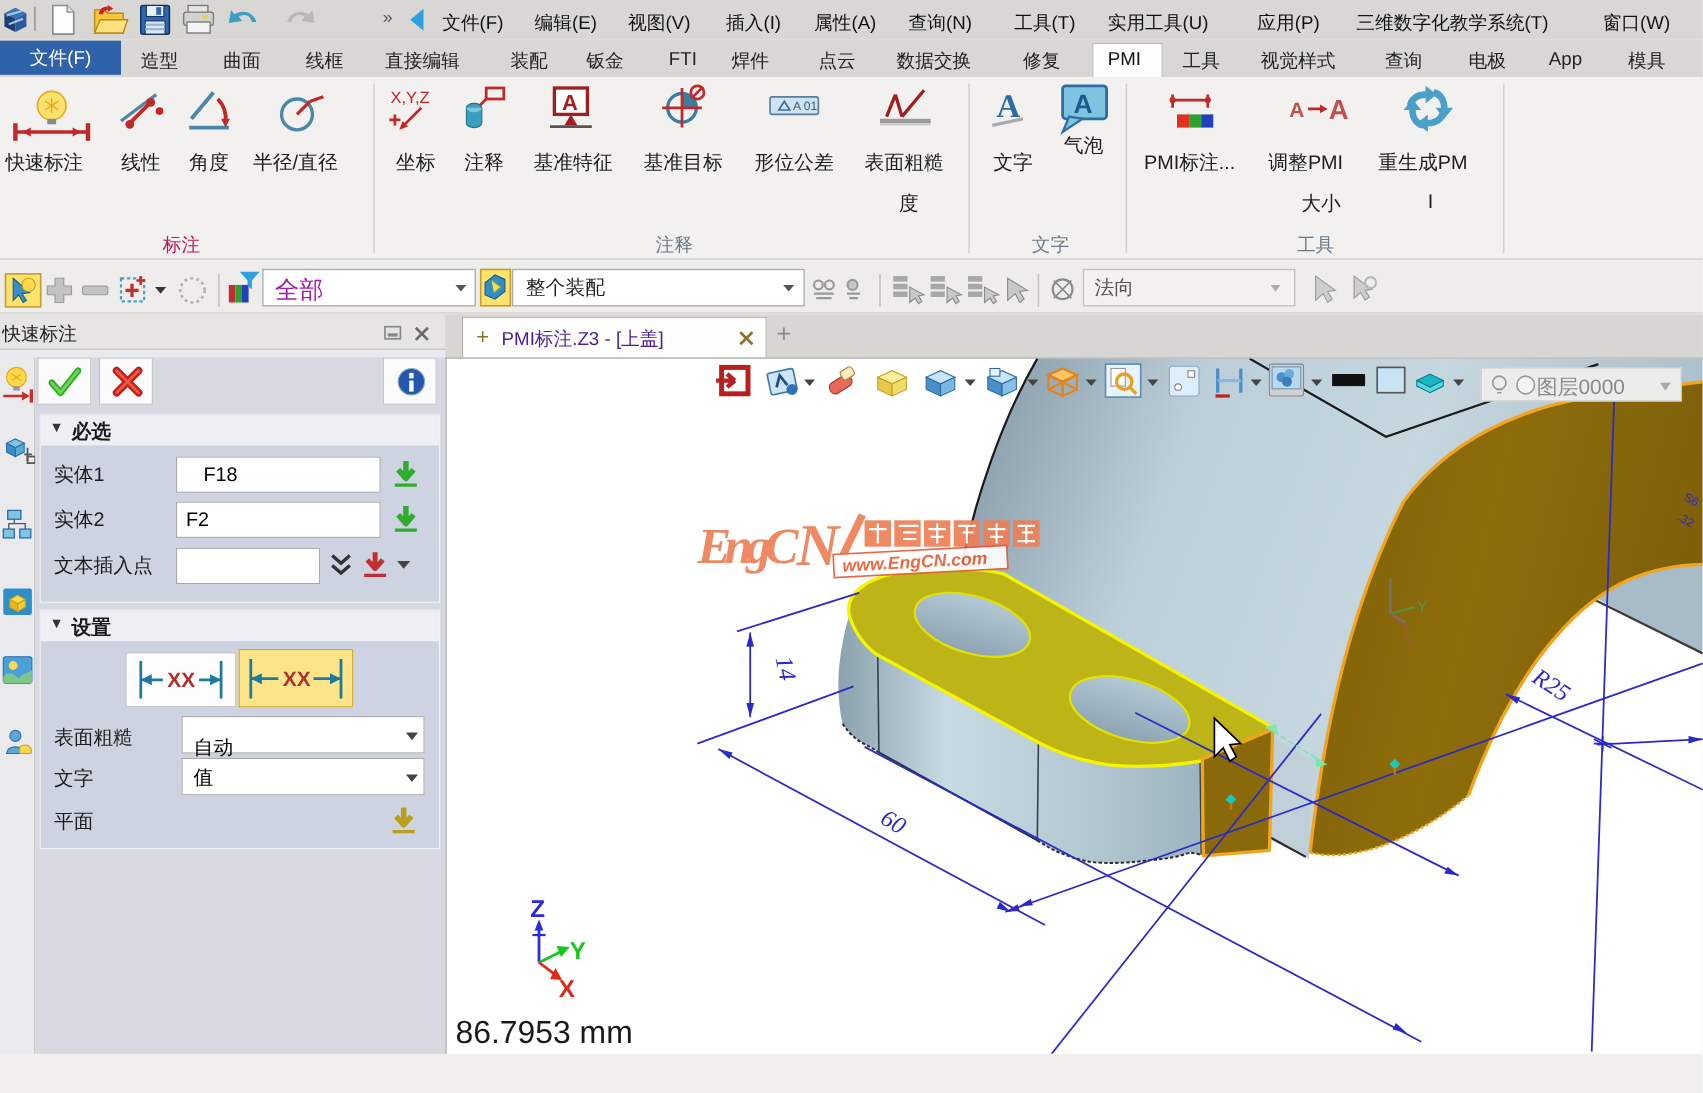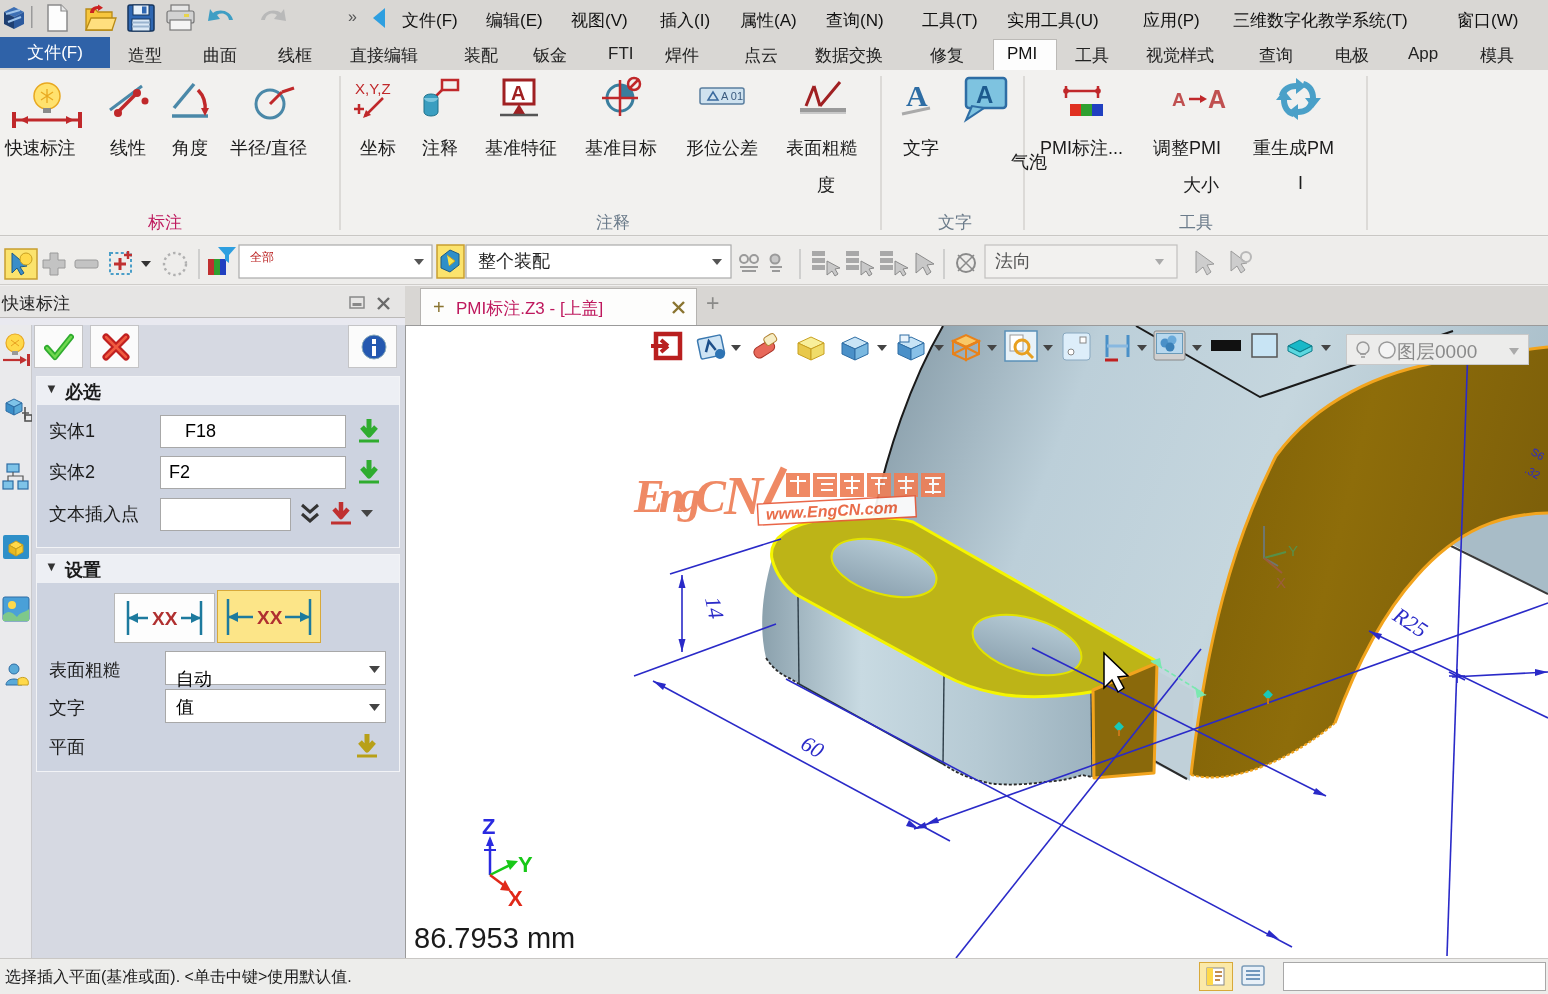--- a/index.html
+++ b/index.html
@@ -235,21 +235,21 @@
     <span class="abs lbl" style="left:172px;top:66px;">角度</span>
     <span class="abs lbl" style="left:230px;top:66px;">半径/直径</span>
     <span class="abs lbl" style="left:360px;top:66px;">坐标</span>
     <span class="abs lbl" style="left:422px;top:66px;">注释</span>
     <span class="abs lbl" style="left:485px;top:66px;">基准特征</span>
     <span class="abs lbl" style="left:585px;top:66px;">基准目标</span>
     <span class="abs lbl" style="left:686px;top:66px;">形位公差</span>
     <span class="abs lbl" style="left:786px;top:66px;">表面粗糙</span>
     <span class="abs lbl" style="left:817px;top:103px;">度</span>
     <span class="abs lbl" style="left:903px;top:66px;">文字</span>
-    <span class="abs lbl" style="left:967px;top:80px;margin-left:44px;">气泡</span>
+    <span class="abs lbl" style="left:967px;top:50px;">气泡</span>
     <span class="abs lbl" style="left:1040px;top:66px;">PMI标注...</span>
     <span class="abs lbl" style="left:1153px;top:66px;">调整PMI</span>
     <span class="abs lbl" style="left:1183px;top:103px;">大小</span>
     <span class="abs lbl" style="left:1253px;top:66px;">重生成PM</span>
     <span class="abs lbl" style="left:1298px;top:103px;">I</span>
     <span class="abs" style="left:148px;top:141px;font-size:17px;color:#be185d;">标注</span>
     <span class="abs" style="left:596px;top:141px;font-size:17px;color:#6b7b8a;">注释</span>
     <span class="abs" style="left:938px;top:141px;font-size:17px;color:#6b7b8a;">文字</span>
     <span class="abs" style="left:1179px;top:141px;font-size:17px;color:#6b7b8a;">工具</span>
   </div>
@@ -327,41 +327,41 @@
 
       <rect x="985" y="8" width="192" height="33" fill="#f2f1ef" stroke="#c2c0be" stroke-width="1.2"></rect>
       <polygon points="1155,22 1164,22 1159.5,28" fill="#aaa"></polygon>
 
       <g fill="#cdcdcd" stroke="#9a9a9a" stroke-width="1">
         <polygon points="1196,14 1196,36 1203,30 1207,38 1211,35 1207,28 1214,27"></polygon>
         <polygon points="1231,14 1231,34 1237,29 1241,36 1245,33 1241,27 1247,26"></polygon>
       </g>
       <circle cx="1246" cy="20" r="5" fill="none" stroke="#b8b8b8" stroke-width="2"></circle>
     </svg>
-    <span class="abs" style="left:250px;top:12px;font-size:12px;color:#b91c1c;">全部</span>
+    <span class="abs" style="left:250px;top:12px;font-size:22px;color:#a21caf;">全部</span>
     <span class="abs" style="left:478px;top:12px;font-size:18px;color:#222;">整个装配</span>
     <span class="abs" style="left:995px;top:12px;font-size:18px;color:#555;">法向</span>
   </div>
   <div id="midrow" class="abs">
     <div class="abs" style="left:0;top:0;width:405px;height:32px;background:#e6e5e4;border-bottom:1px solid #bcbab8;">
       <span class="abs" style="left:2px;top:6px;font-size:17px;color:#222;">快速标注</span>
       <svg class="abs" style="left:349px;top:9px" width="46" height="16">
         <rect x="1" y="2" width="14" height="11" fill="none" stroke="#888" stroke-width="1.5"></rect>
         <rect x="3.5" y="8" width="9" height="3" fill="#888"></rect>
         <g stroke="#6a6a6a" stroke-width="2.4">
             <line x1="29" y1="3" x2="40" y2="14"></line>
             <line x1="40" y1="3" x2="29" y2="14"></line>
           </g>
       </svg>
     </div>
     <div class="abs" style="left:405px;top:0;width:1143px;height:39px;background:#d8d6d3;"></div>
     <div class="abs" style="left:0;top:32px;width:405px;height:7px;background:#e9e9f0;"></div>
     <div class="abs" style="left:420px;top:2px;width:277px;height:37px;background:#fdfdfc;border:1px solid #b5b3b0;border-bottom:none;">
       <span style="position:absolute;left:12px;top:7px;font-size:20px;color:#8a7430;">+</span>
-      <span style="position:absolute;left:35px;top:8px;font-size:17px;color:#be185d;">PMI标注.Z3 - [上盖]</span>
+      <span style="position:absolute;left:35px;top:8px;font-size:17px;color:#4c1d95;">PMI标注.Z3 - [上盖]</span>
       <svg style="position:absolute;right:10px;top:11px" width="15" height="15">
         <g stroke="#8a7430" stroke-width="2.4">
             <line x1="2" y1="2" x2="13" y2="13"></line>
             <line x1="13" y1="2" x2="2" y2="13"></line>
           </g>
       </svg>
     </div>
     <span class="abs" style="left:706px;top:4px;font-size:23px;color:#8a8a88;">+</span>
   </div>
   <div id="sidebar" class="abs">
@@ -769,30 +769,13 @@
       <circle cx="10" cy="9" r="6" fill="none" stroke="#999" stroke-width="1.5"></circle>
       <path d="M7,15 L13,15 M8,18 L12,18" stroke="#999" stroke-width="1.5"></path>
       <circle cx="34" cy="11" r="8" fill="#f4f4f4" stroke="#999" stroke-width="1.5"></circle>
     </svg>
     <span style="position:absolute;left:50px;top:4px;font-size:19px;color:#8a8a8a;">图层0000</span>
     <svg style="position:absolute;right:8px;top:12px" width="12" height="9">
           <polygon points="1,1 11,1 6,8" fill="#aaa"></polygon>
         </svg>
   </div>
   </div>
-  <div id="statusbar" class="abs">
-    <span class="abs" style="left:5px;top:8px;font-size:16px;color:#1a1a1a;">选择插入平面(基准或面).  &lt;单击中键&gt;使用默认值.</span>
-    <div class="abs" style="left:1199px;top:3px;width:34px;height:29px;background:#fbe9a8;border:1.5px solid #d8a93a;">
-      <svg style="position:absolute;left:6px;top:4px" width="20" height="20">
-          <rect x="1" y="1" width="17" height="17" fill="#fff" stroke="#888"></rect>
-          <rect x="1" y="1" width="6" height="17" fill="#ffd94a"></rect>
-          <path d="M9,5 L16,5 M9,9 L16,9 M9,13 L14,13" stroke="#b06a18" stroke-width="1.6"></path>
-        </svg>
-    </div>
-    <div class="abs" style="left:1241px;top:5px;width:30px;height:26px;">
-      <svg width="26" height="24">
-          <rect x="1" y="2" width="22" height="19" rx="2" fill="#e8f0f8" stroke="#7a9ab8" stroke-width="1.5"></rect>
-          <path d="M5,7 L19,7 M5,11 L19,11 M5,15 L19,15" stroke="#4a7aa8" stroke-width="1.6"></path>
-        </svg>
-    </div>
-    <div class="abs" style="left:1283px;top:3px;width:263px;height:29px;background:#fff;border:1px solid #a8a8a8;"></div>
-  </div>
 </div>
 
 </body></html>

